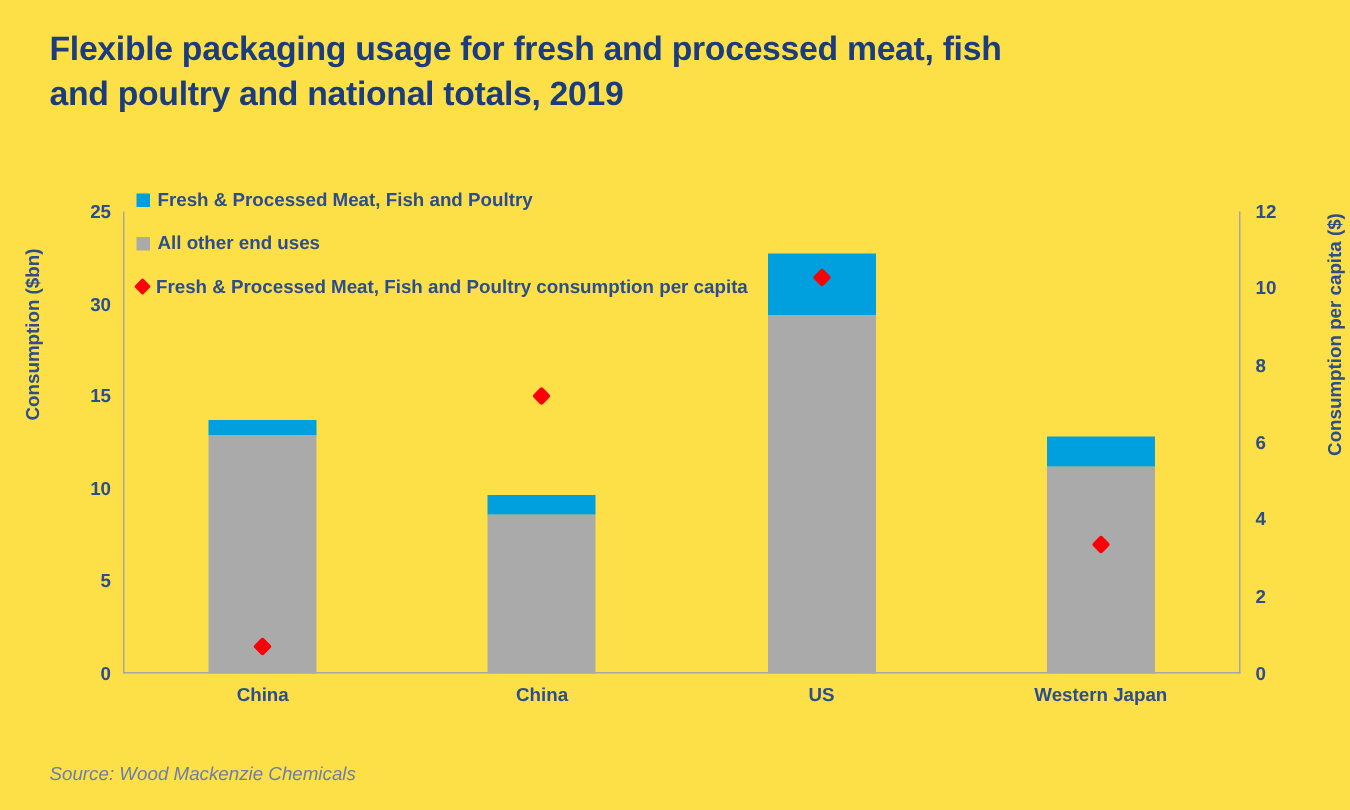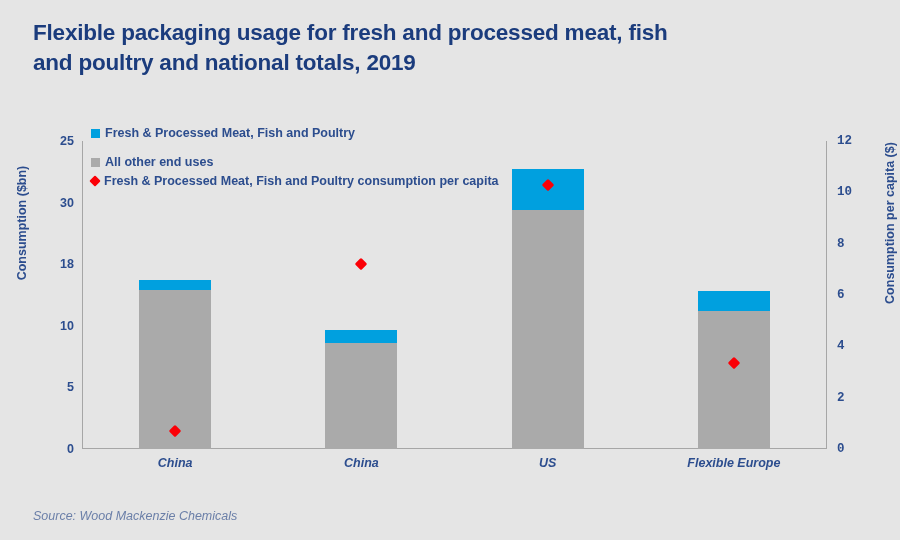--- a/index.html
+++ b/index.html
@@ -2,21 +2,21 @@
 <html><head>
 <meta charset="utf-8">
 <style>
   * { box-sizing: border-box; margin: 0; padding: 0; }
   html, body {
     width: 900px; height: 540px;
     background: #ffffff;
     font-family: "Liberation Sans", sans-serif;
     overflow: hidden;
   }
-  #page { position: relative; width: 900px; height: 540px; background: #e5e5e5; }
+  #page { position: relative; width: 900px; height: 540px; background: #fde047; }
 
   
   #chart-title {
     position: absolute;
     left: 33px; top: 18px; width: 760px;
     font-size: 22.5px;
     font-weight: 600;
     line-height: 1.33;
     letter-spacing: -0.2px;
     color: #1b3c7d;
@@ -44,21 +44,21 @@
 
   
   .tick {
     position: absolute;
     font-size: 12.5px;
     font-weight: 600;
     color: #2c4d8e;
     white-space: nowrap;
   }
   .tick-left  { right: 0;  text-align: right;  transform: translateY(-50%); }
-  .tick-right { left: 0;   text-align: center;   transform: translateY(-50%); font-family: Liberation Mono, monospace; }
+  .tick-right { left: 0;   text-align: center;   transform: translateY(-50%); }
 
   #ticks-left  { position: absolute; left: 44px; top: 141px; width: 30px; height: 308px; }
   #ticks-right { position: absolute; left: 837px; top: 141px; width: 30px; height: 308px; }
 
   
   .axis-title {
     position: absolute;
     font-size: 12.5px;
     font-weight: 700;
     color: #2c4d8e;
@@ -92,33 +92,32 @@
   
   .cat-label {
     position: absolute;
     top: 456px;
     font-size: 12.5px;
     font-weight: 600;
     color: #2c4d8e;
     text-align: left;
     white-space: nowrap;
     transform: translateX(-50%);
-    font-style: italic;
   }
 
   
   #legend { position: absolute; left: 91px; top: 126px; }
   .legend-row {
     position: absolute;
     display: flex; align-items: center;
     white-space: nowrap;
   }
   .legend-row-0 { top: 0px; }
   .legend-row-1 { top: 29px; }
-  .legend-row-2 { top: 48px; justify-content: flex-end; }
+  .legend-row-2 { top: 58px; justify-content: flex-end; }
   .legend-swatch-square {
     width: 9px; height: 9px; margin-right: 5px; flex: none;
   }
   .legend-swatch-diamond {
     width: 8px; height: 8px; margin-right: 5px; flex: none;
     background: #fb0007; transform: rotate(45deg); border-radius: 1px;
   }
   .legend-text {
     font-size: 12.5px;
     font-weight: 700;
@@ -140,21 +139,21 @@
 
 <div id="page">
 
   <div id="chart-title">Flexible packaging usage for fresh and processed meat, fish
 and poultry and national totals, 2019</div>
 
   <div id="ticks-left">
       <div class="tick tick-left" style="top: 308px;">0</div>
       <div class="tick tick-left" style="top: 246.4px;">5</div>
       <div class="tick tick-left" style="top: 184.8px;">10</div>
-      <div class="tick tick-left" style="top: 123.2px;">18</div>
+      <div class="tick tick-left" style="top: 123.2px;">15</div>
       <div class="tick tick-left" style="top: 61.6px;">30</div>
       <div class="tick tick-left" style="top: 0px;">25</div>
     </div>
 
   <div id="ticks-right">
       <div class="tick tick-right" style="top: 308px;">0</div>
       <div class="tick tick-right" style="top: 256.667px;">2</div>
       <div class="tick tick-right" style="top: 205.333px;">4</div>
       <div class="tick tick-right" style="top: 154px;">6</div>
       <div class="tick tick-right" style="top: 102.667px;">8</div>
@@ -192,21 +191,21 @@
         <div class="marker" style="background: rgb(251, 0, 7); left: 279.375px; bottom: 184.8px;"></div>
         <div class="marker" style="background: rgb(251, 0, 7); left: 465.625px; bottom: 264.367px;"></div>
         <div class="marker" style="background: rgb(251, 0, 7); left: 651.875px; bottom: 85.9833px;"></div>
       </div>
   </div>
 
   <div id="cat-labels">
       <div class="cat-label" style="left: 175.125px;">China</div>
       <div class="cat-label" style="left: 361.375px;">China</div>
       <div class="cat-label" style="left: 547.625px;">US</div>
-      <div class="cat-label" style="left: 733.875px;">Flexible Europe</div>
+      <div class="cat-label" style="left: 733.875px;">Western Japan</div>
     </div>
 
   <div id="legend">
       <div class="legend-row legend-row-0">
         <span class="legend-swatch-square" style="background: rgb(0, 160, 223);"></span>
         <span class="legend-text">Fresh &amp; Processed Meat, Fish and Poultry</span>
       </div>
       <div class="legend-row legend-row-1">
         <span class="legend-swatch-square" style="background: rgb(170, 170, 170);"></span>
         <span class="legend-text">All other end uses</span>

